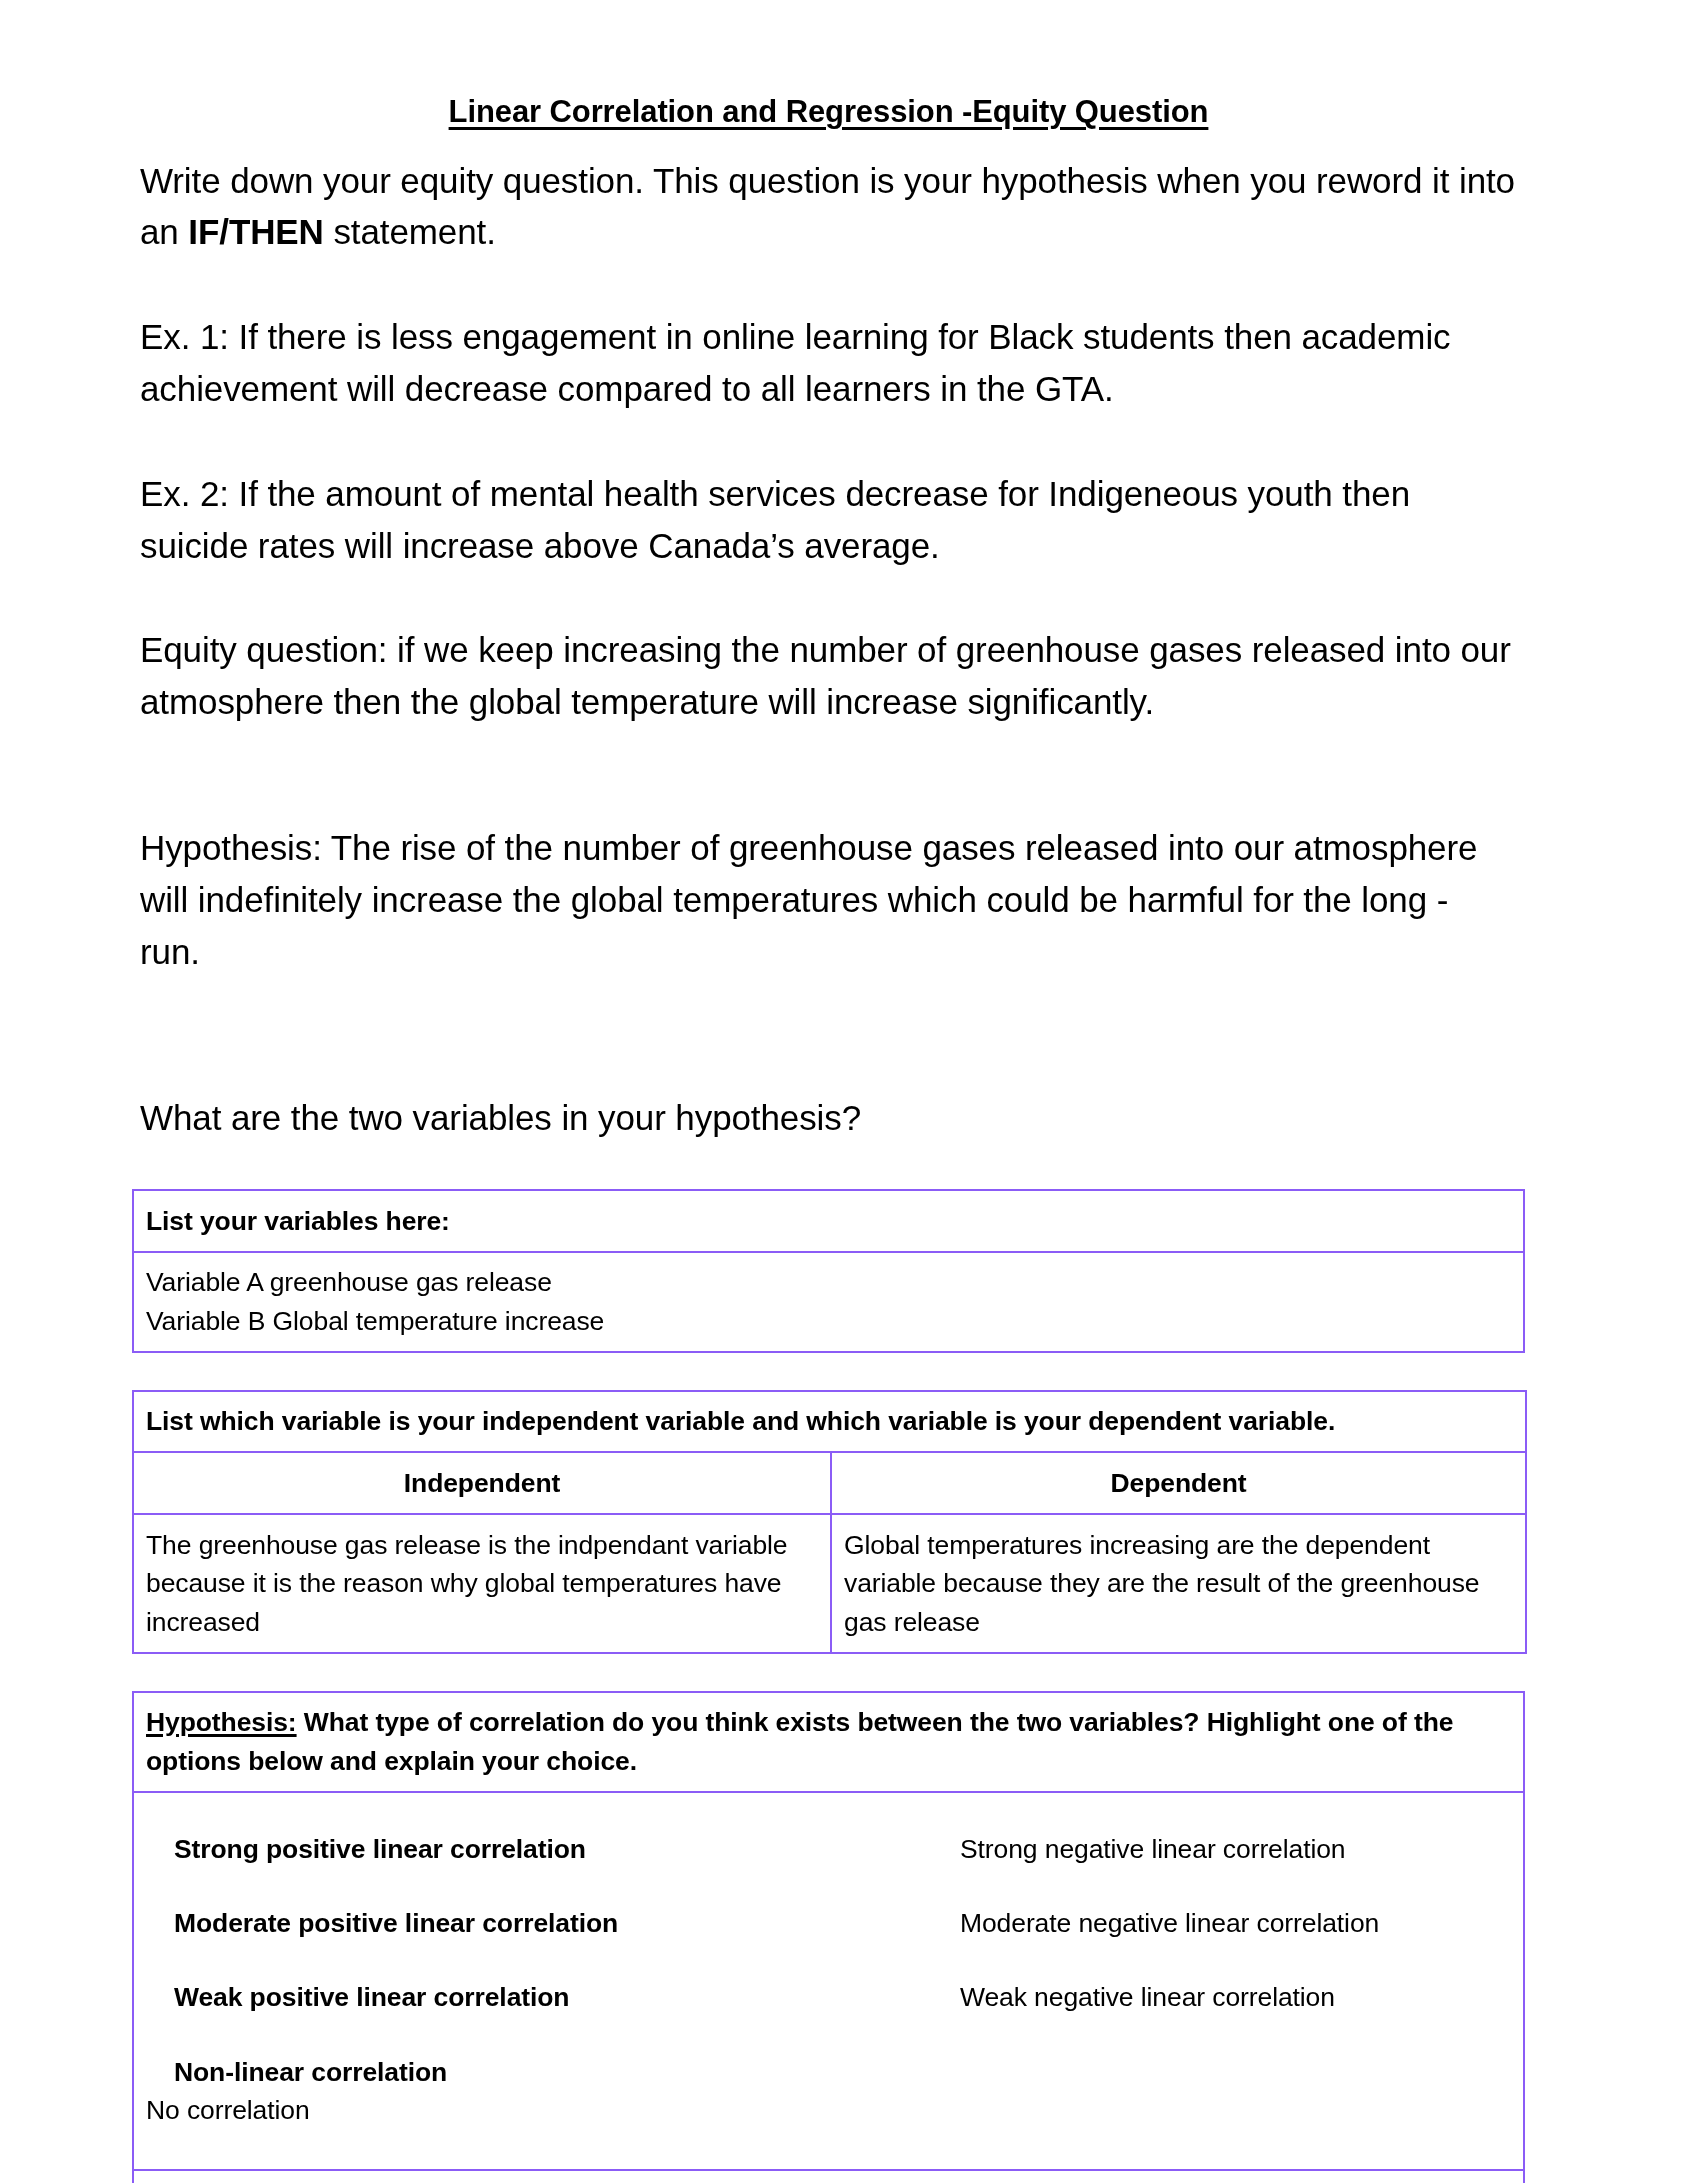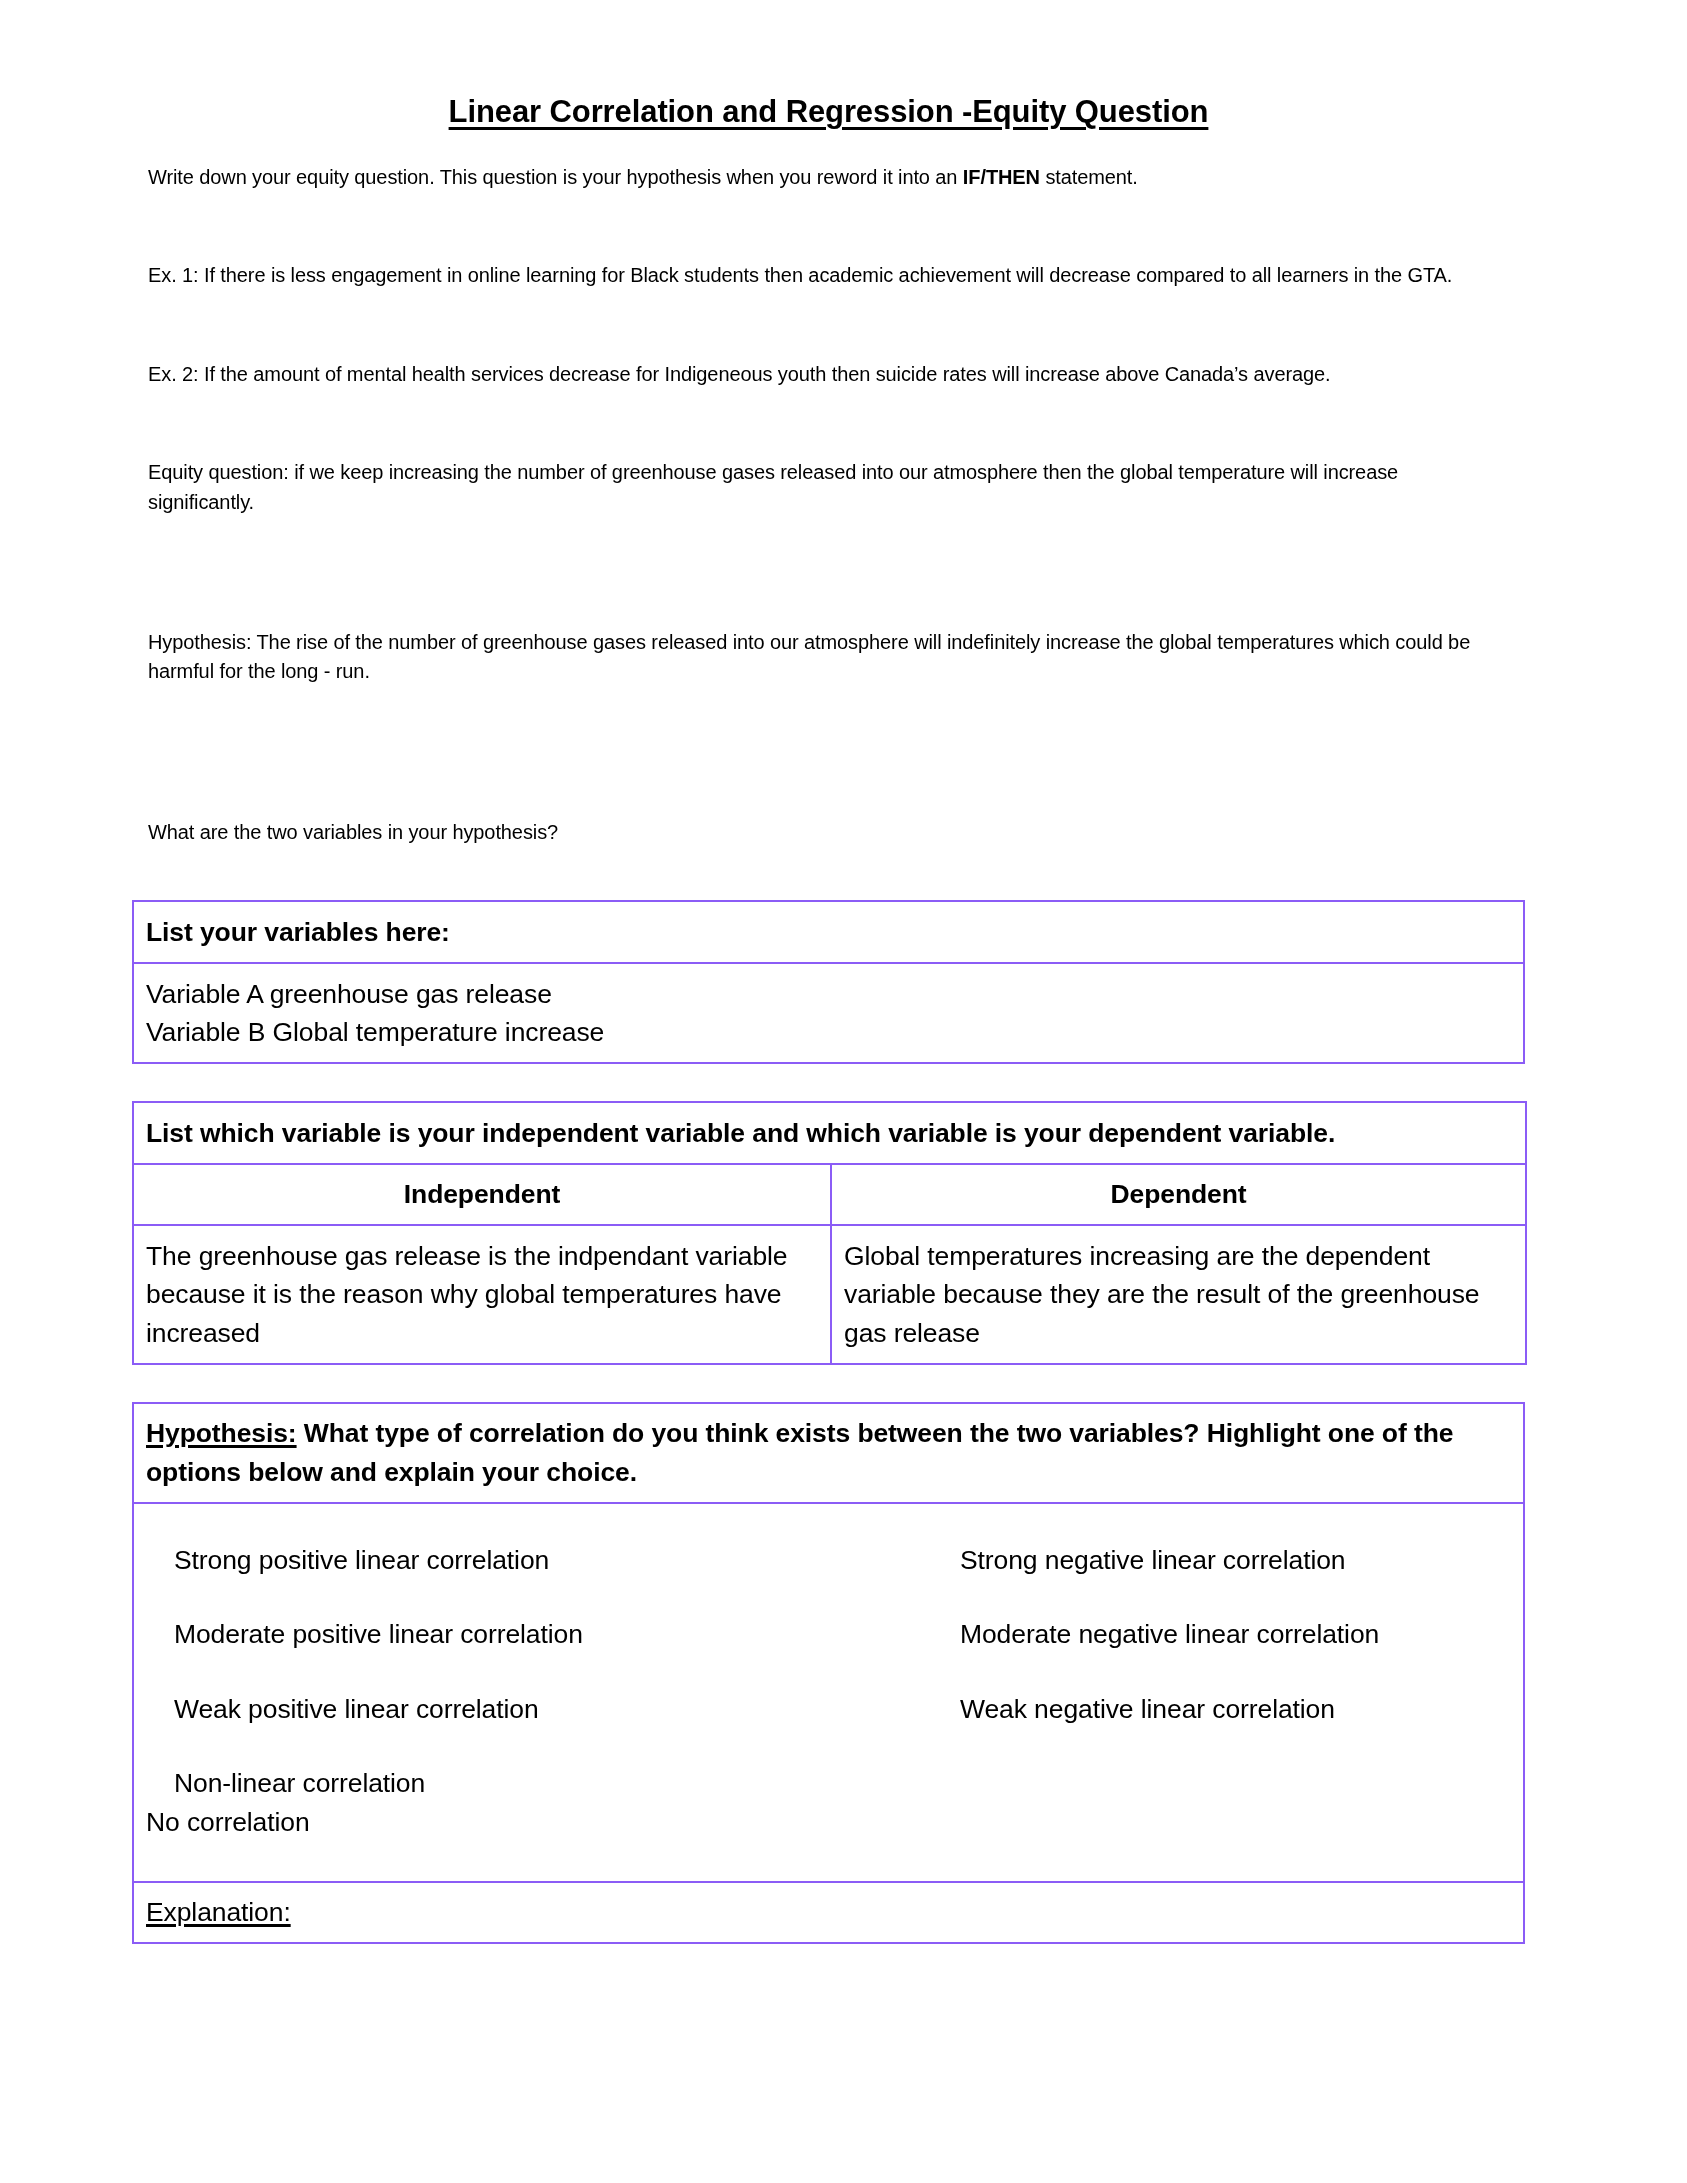--- a/index.html
+++ b/index.html
@@ -38,23 +38,23 @@
     text-underline-offset: 4.6px;
     text-decoration-thickness: 2.6px;
     margin: 0;
     padding-top: 94px;
     line-height: 1.15;
     letter-spacing: -0.1px;
   }
 
   
   p.body {
-    font-size: 20px;
+    font-size: 35px;
     line-height: 1.48;
-    margin: 16px;
+    margin: 8px;
     text-align: left;
     letter-spacing: -0.1px;
   }
   .gap-sm { height: 17px; }
   .gap-md { height: 37px; }
   .gap-lg { height: 78px; }
   .gap-xl { height: 99px; }
 
   p.body b { font-weight: bold; }
 
@@ -92,20 +92,21 @@
   }
   .opt-row {
     display: flex;
     margin-bottom: 36px;
   }
   .opt-row:last-child { margin-bottom: 0; flex-direction: column; }
   .opt-left {
     width: 814px;
     padding-left: 28px;
     box-sizing: border-box;
+    font-weight: bold;
   }
   .opt-right {
     flex: 1;
   }
   td.opts-cell { padding: 0 0 0 0; }
   td.expl-cell { padding: 20px 12px 24px 12px; }
   td.var-body { padding-top: 14.6px; padding-bottom: 22.5px; }
   td.hdr-cell { padding-top: 16px; padding-bottom: 17px; }
   td.idcell { padding-top: 14.6px; padding-bottom: 16px; }
 </style>

